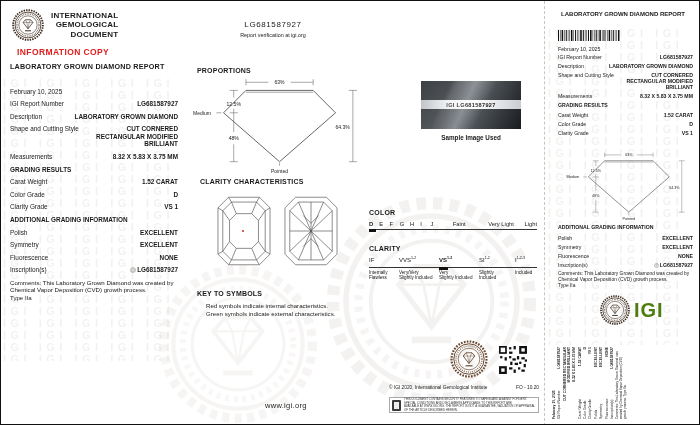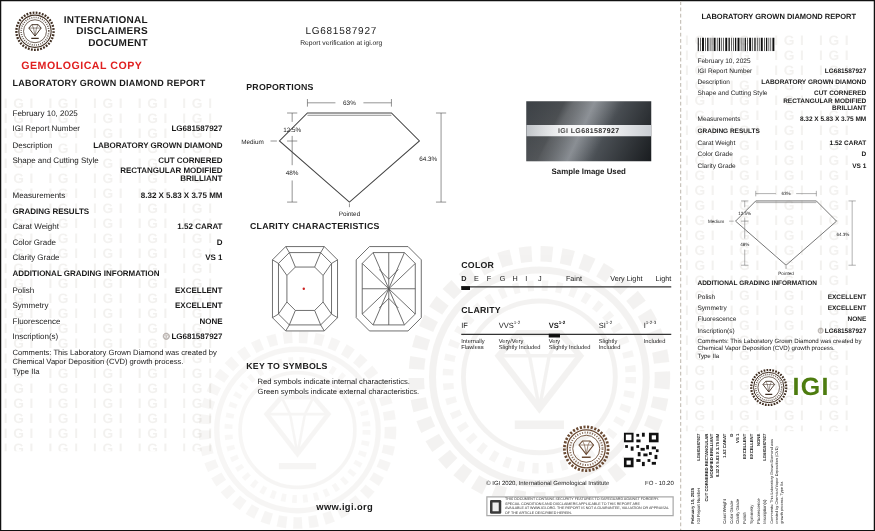--- a/index.html
+++ b/index.html
@@ -50,21 +50,21 @@
   .cgl{flex:1;text-align:right;}
   .scaleline{border-top:1px solid #333;margin-top:2px;position:relative;}
   .tick{position:absolute;top:-1px;height:2.5px;background:#111;}
   .clrow{position:relative;height:9px;margin-top:4px;font-size:6px;}
   .clrow sup{font-size:3.6px;}
   .cldesc{position:relative;height:12px;margin-top:2px;font-size:4.6px;line-height:5.3px;color:#222;}
   .cpos0{position:absolute;left:0;} .cpos1{position:absolute;left:30px;} .cpos2{position:absolute;left:70px;}
   .cpos3{position:absolute;left:110px;} .cpos4{position:absolute;left:146px;}
   .dwrap{width:38px;}
   
-  .website{position:absolute;left:252px;top:400px;font-weight:700;font-size:7.5px;letter-spacing:.3px;}
+  .website{position:absolute;left:264px;top:400px;font-weight:400;font-size:7.5px;letter-spacing:.3px;}
   .copyright{position:absolute;left:388px;top:384px;font-size:4.8px;color:#222;}
   .formcode{position:absolute;left:500px;top:384px;width:38px;text-align:right;font-size:4.8px;color:#222;}
   .disc{position:absolute;left:388px;top:396px;width:150px;height:16px;border:1px solid #aaa;
         display:flex;align-items:center;gap:3px;padding:1px 2px;box-sizing:border-box;background:#fff;}
   .dicon{width:9px;height:11px;background:#3a3a3a;border-radius:1px;position:relative;flex:none;}
   .dicon::after{content:"";position:absolute;left:2px;top:2px;width:5px;height:7px;background:#eee;}
   .dtext{font-size:2.9px;line-height:3.5px;color:#333;}
   .perf{position:absolute;left:543px;top:0;height:425px;border-left:1px dashed #c9c4bc;}
   
   .stub-title{position:absolute;left:548px;top:10px;width:148px;text-align:center;font-weight:700;font-size:6px;}
@@ -110,25 +110,25 @@
   <svg class="abs" style="left:152px;top:258px;opacity:.05;color:#6a5a44;" width="170" height="170" viewBox="0 0 40 40">
       <use href="#seal"></use>
     </svg>
 
   <div class="brand-row">
     <svg width="34" height="34" viewBox="0 0 40 40" style="color:#3f2d20;">
         <use href="#seal"></use>
       </svg>
     <div class="brand-name">
       <div>INTERNATIONAL</div>
-      <div>DISCLAIMERS</div>
+      <div>GEMOLOGICAL</div>
       <div>DOCUMENT</div>
     </div>
   </div>
-  <div class="ecopy">GEMOLOGICAL COPY</div>
+  <div class="ecopy">INFORMATION COPY</div>
   <div class="rpt-title">LABORATORY GROWN DIAMOND REPORT</div>
   <div class="date-l">February 10, 2025</div>
 
   <div class="lc">
     <div class="row">
       <span class="lbl">IGI Report Number</span>
       <span class="val">LG681587927</span>
     </div>
     <div class="row">
       <span class="lbl">Description</span>

